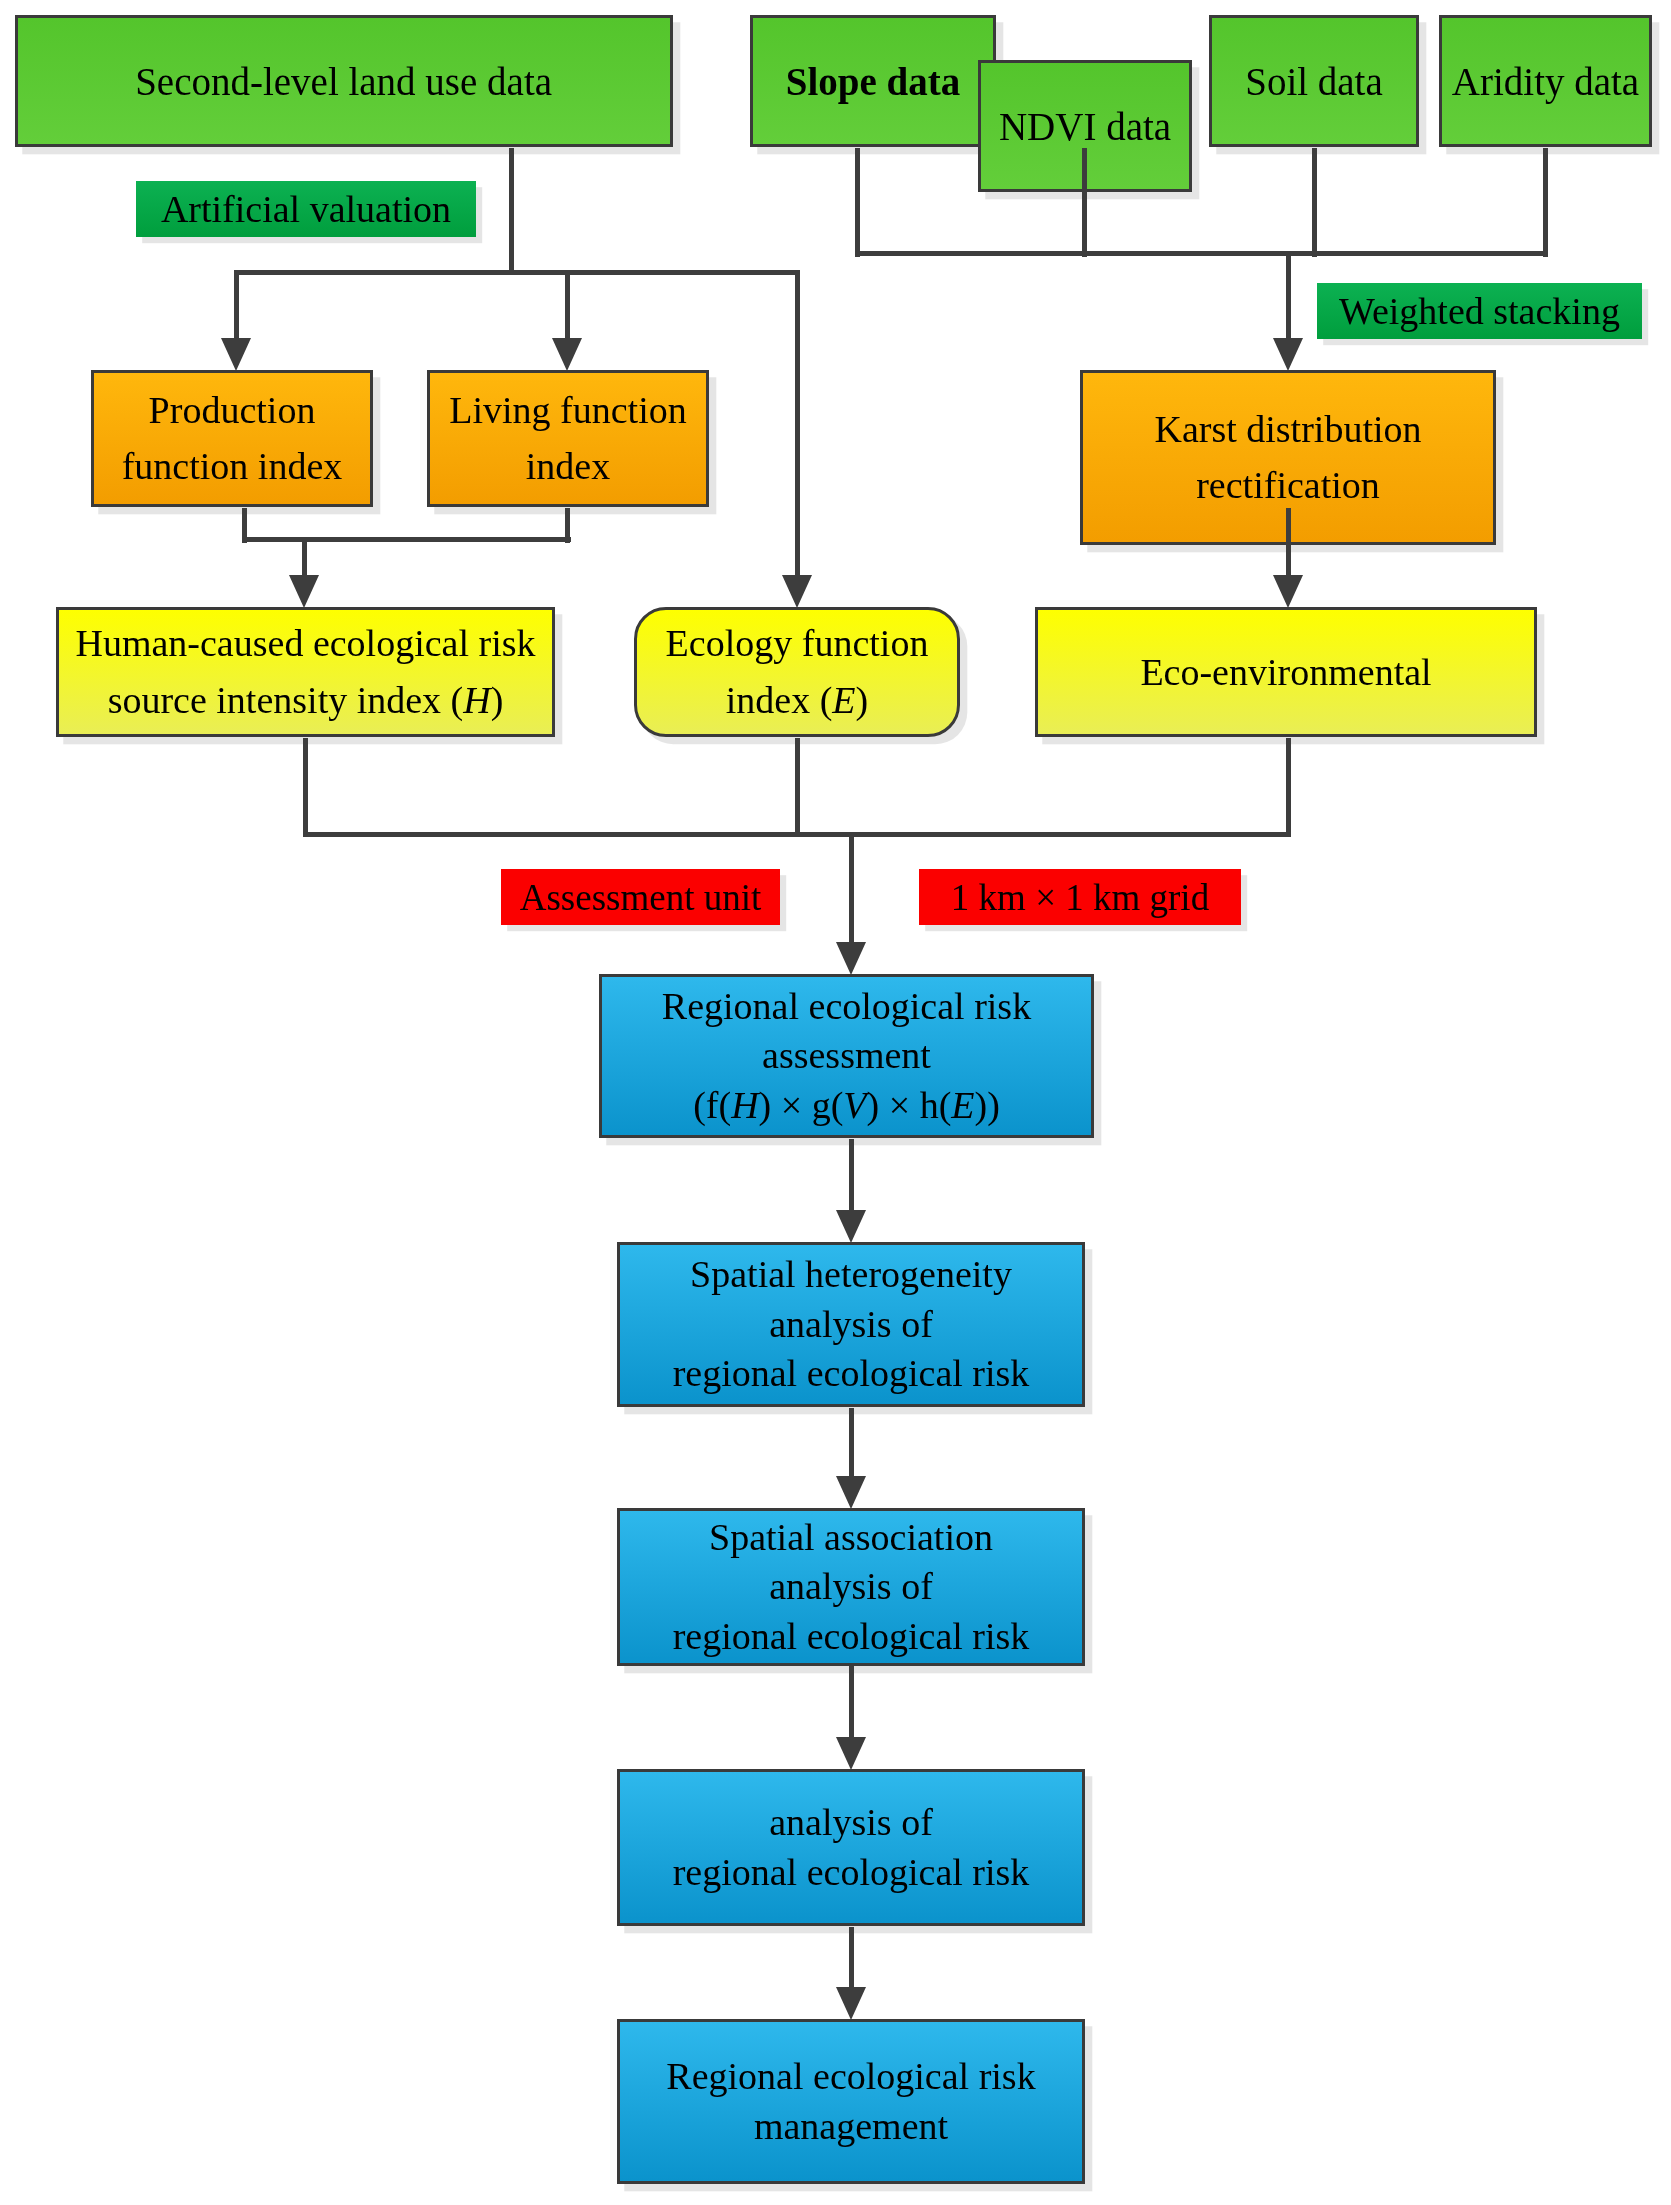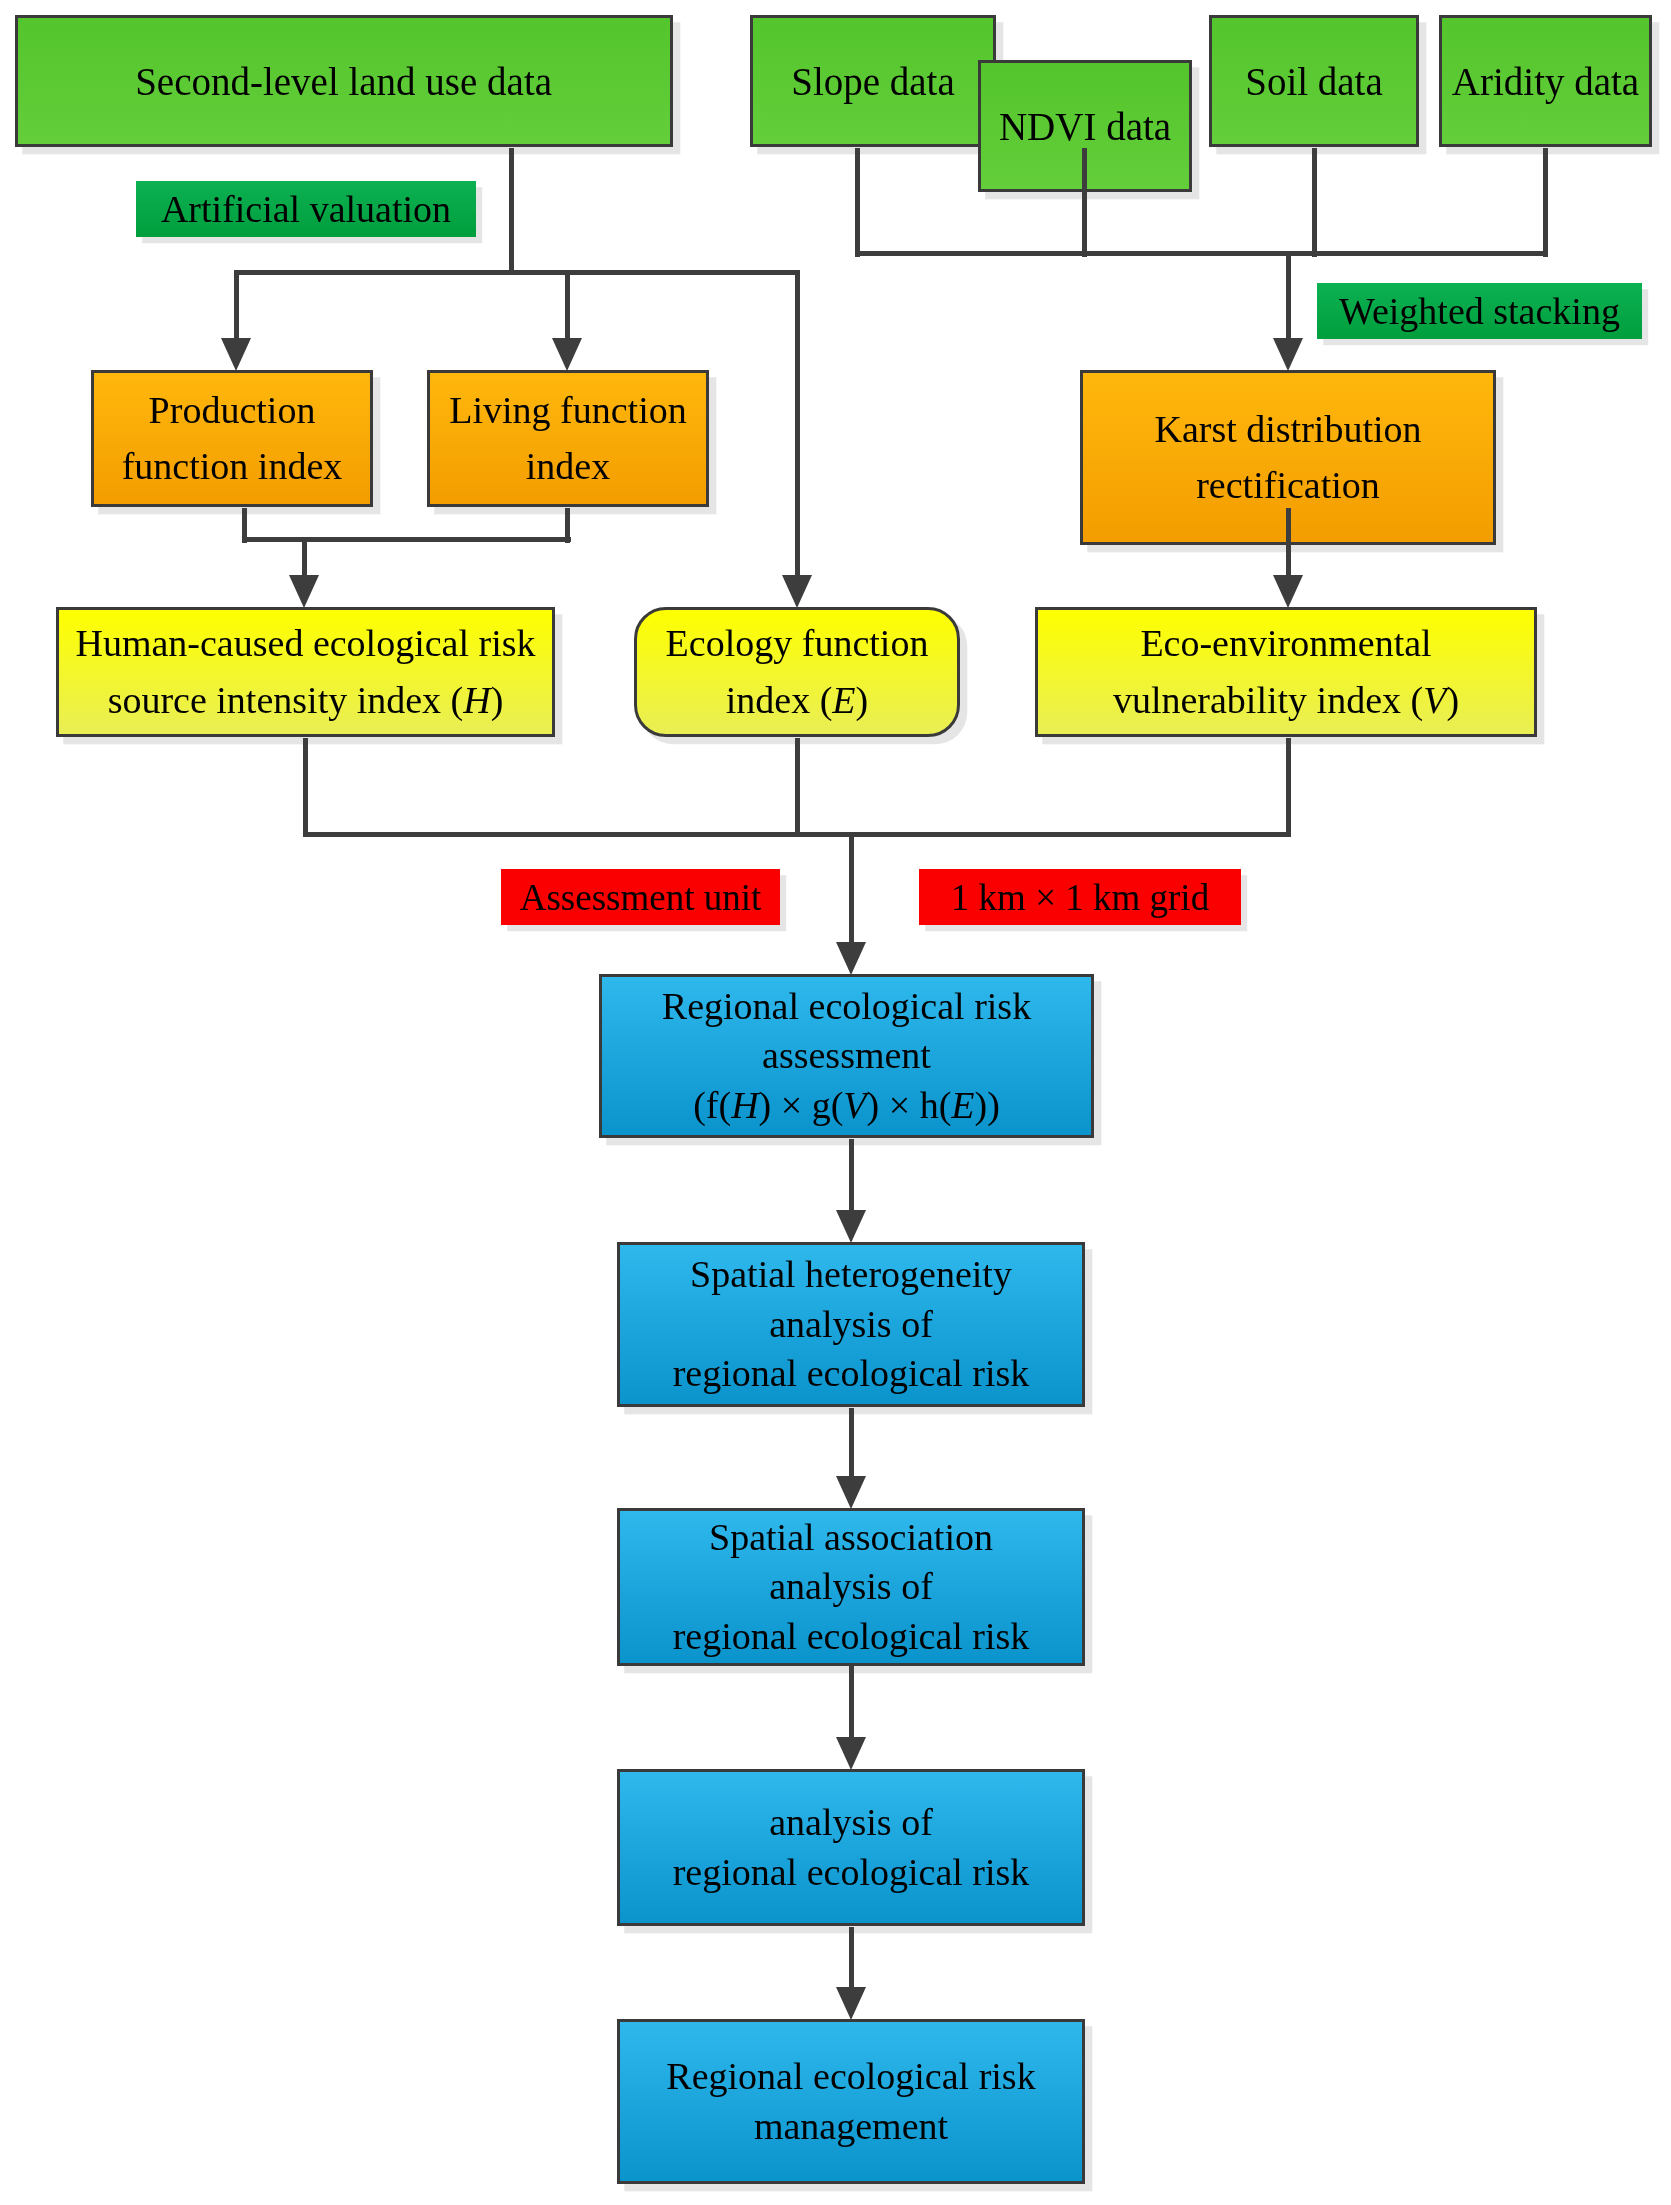--- a/index.html
+++ b/index.html
@@ -49,21 +49,21 @@
   }
   .it{font-style:italic;}
 </style>
 </head>
 <body>
 
 <div id="canvas">
     <div class="node green" style="left: 14.6px; top: 15px; width: 658px; height: 132px;">
       <div class="line"><span>Second-level land use data</span></div>
     </div>
-    <div class="node green" style="left: 750px; top: 15px; width: 246px; height: 132px;">
+    <div class="node green" style="left: 750px; top: 15px; width: 246px; height: 132px; font-weight: bold;">
       <div class="line"><span>Slope data</span></div>
     </div>
     <div class="node green" style="left: 978px; top: 15px; width: 214px; height: 132px; margin-top: 45px;">
       <div class="line"><span>NDVI data</span></div>
     </div>
     <div class="node green" style="left: 1209px; top: 15px; width: 210px; height: 132px;">
       <div class="line"><span>Soil data</span></div>
     </div>
     <div class="node green" style="left: 1439px; top: 15px; width: 213px; height: 132px;">
       <div class="line"><span>Aridity data</span></div>
@@ -89,21 +89,20 @@
     <div class="node yellow" style="left: 56px; top: 607px; width: 499px; height: 130px;">
       <div class="line"><span>Human-caused ecological risk</span></div>
       <div class="line"><span>source intensity index (</span><span class="it">H</span><span>)</span></div>
     </div>
     <div class="node yellow" style="left: 634px; top: 607px; width: 326px; height: 130px; border-radius: 32px;">
       <div class="line"><span>Ecology function</span></div>
       <div class="line"><span>index (</span><span class="it">E</span><span>)</span></div>
     </div>
     <div class="node yellow" style="left: 1035px; top: 607px; width: 502px; height: 130px;">
       <div class="line"><span>Eco-environmental</span></div>
-      <div class="line"><span>vulnerability index (</span><span class="it">V</span><span>)</span></div>
     </div>
     <div class="node red" style="left: 501px; top: 869px; width: 279px; height: 56px;">
       <div class="line"><span>Assessment unit</span></div>
     </div>
     <div class="node red" style="left: 919px; top: 869px; width: 322px; height: 56px;">
       <div class="line"><span>1 km × 1 km grid</span></div>
     </div>
     <div class="node blue" style="left: 599px; top: 974px; width: 495px; height: 164px;">
       <div class="line"><span>Regional ecological risk</span></div>
       <div class="line"><span>assessment</span></div>

